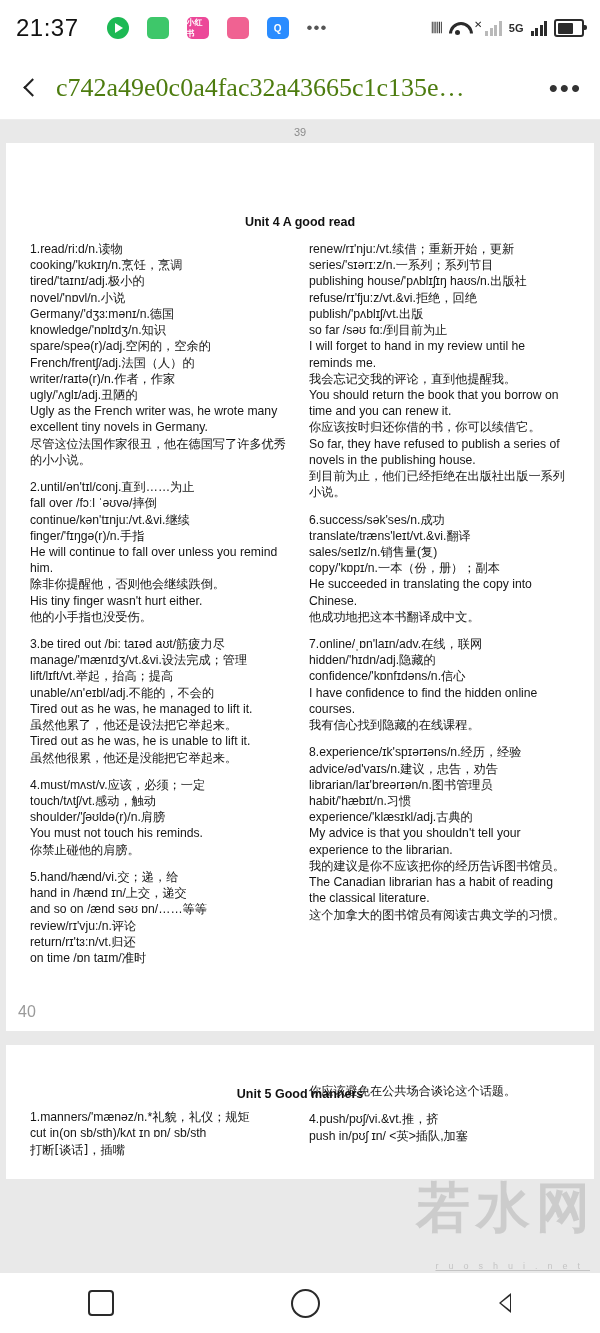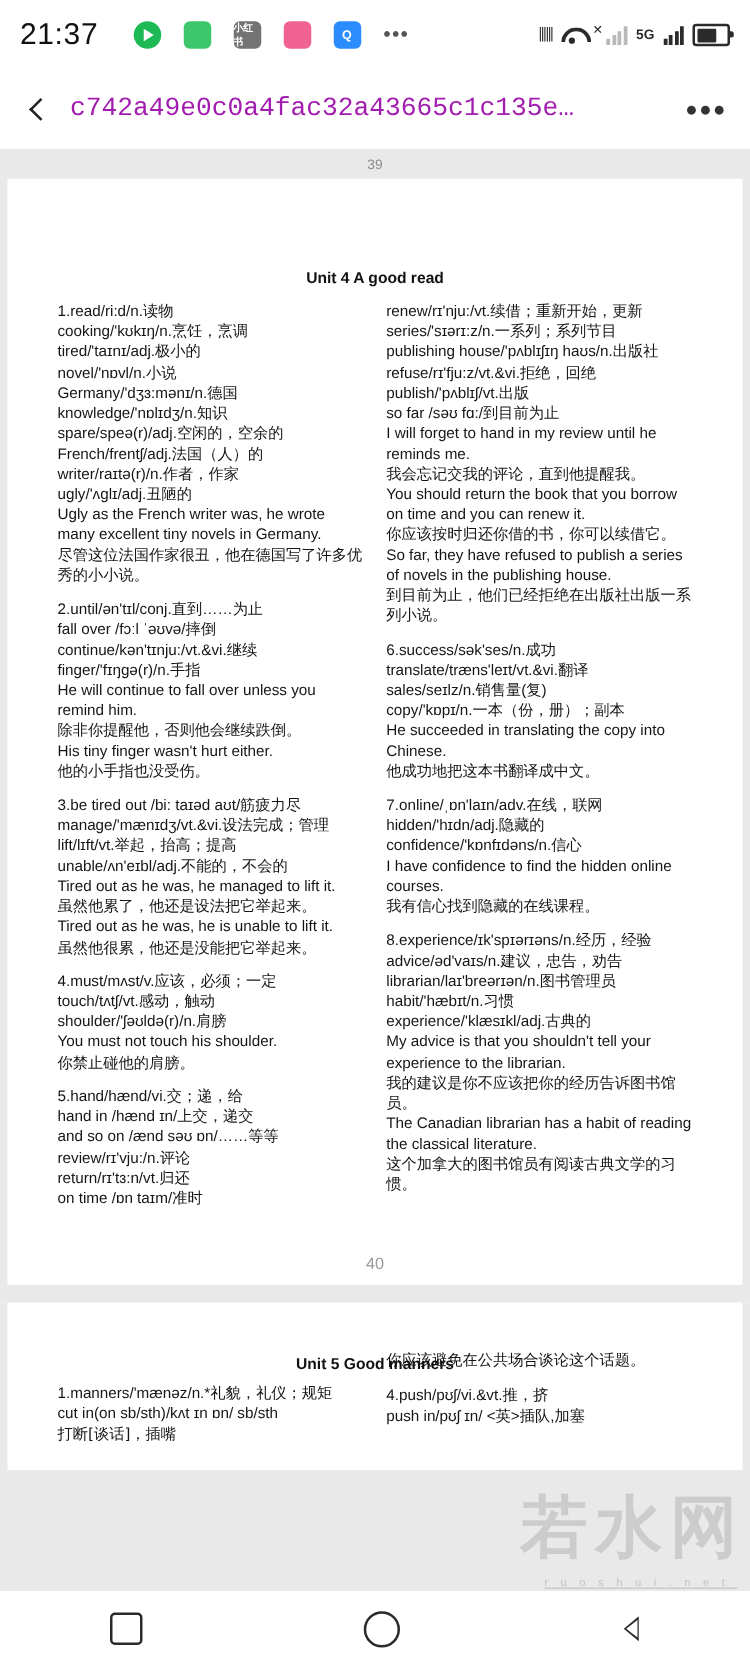--- a/index.html
+++ b/index.html
@@ -51,21 +51,21 @@
   .ic-play { background: #1db954; border-radius: 50%; width: 22px; height: 22px; position: relative; }
   .ic-play::after {
     content: "";
     position: absolute;
     left: 8px; top: 6px;
     border-left: 8px solid #fff;
     border-top: 5px solid transparent;
     border-bottom: 5px solid transparent;
   }
   .ic-green { background: #3ec76a; }
-  .ic-red { background: #737373; font-size: 8px; }
+  .ic-red { background: #ec4899; font-size: 8px; }
   .ic-pink { background: #f06292; }
   .ic-blue { background: #2a8cff; }
   .dots-small {
     color: #555;
     font-size: 17px;
     letter-spacing: 1px;
   }
   .stat-icons-right {
     display: flex;
     align-items: center;
@@ -158,26 +158,26 @@
     position: absolute;
     left: 8px; top: 6px;
     width: 11px; height: 11px;
     border-left: 2.5px solid #222;
     border-bottom: 2.5px solid #222;
     transform: rotate(45deg);
   }
   .appbar-title {
     flex: 1;
     margin-left: 12px;
-    font-size: 21px;
-    color: #a21caf;
+    font-size: 26px;
+    color: #4d7c0f;
     white-space: nowrap;
     overflow: hidden;
     text-overflow: ellipsis;
-    font-family: Liberation Mono, monospace;
+    font-family: Liberation Serif, serif;
   }
   .appbar-more {
     font-size: 26px;
     color: #333;
     letter-spacing: 2px;
     padding-left: 8px;
     cursor: pointer;
     line-height: 1;
   }
 
@@ -190,21 +190,21 @@
   }
   .page-sep-label {
     text-align: center;
     font-size: 11px;
     color: #8c8c8c;
     padding: 6px 0 5px;
     background: #e9e9e9;
   }
   .page {
     background: #ffffff;
-    padding: 0 28px;
+    padding: 0 12px;
     box-sizing: border-box;
     border-left: 6px solid #e9e9e9;
     border-right: 6px solid #e9e9e9;
   }
   .page-title {
     text-align: center;
     font-weight: bold;
     font-size: 12.5px;
     color: #111;
     padding: 72px 0 12px;
@@ -226,35 +226,34 @@
     font-size: 12.2px;
     line-height: 1.33;
     color: #151515;
     word-wrap: break-word;
   }
   .ln.zh {
     font-family: "DejaVu Sans", sans-serif;
     font-size: 12.2px;
   }
   .page-num {
-    text-align: center;
-    font-size: 13px;
+    font-size: 16px;
     color: #9a9a9a;
     padding: 16px 0 10px;
   }
   .gap {
     height: 14px;
     background: #e9e9e9;
   }
 
   
   .watermark {
     position: absolute;
     right: 4px;
-    bottom: 14px;
+    bottom: 28px;
     font-family: "DejaVu Sans", sans-serif;
     font-size: 54px;
     font-weight: bold;
     color: rgba(140,140,140,0.30);
     letter-spacing: 6px;
     pointer-events: none;
     white-space: nowrap;
   }
   .watermark-sub {
     position: absolute;
@@ -395,21 +394,21 @@
           <div class="ln">unable/ʌn'eɪbl/adj.不能的，不会的</div>
           <div class="ln">Tired out as he was, he managed to lift it.</div>
           <div class="ln zh">虽然他累了，他还是设法把它举起来。</div>
           <div class="ln">Tired out as he was, he is unable to lift it.</div>
           <div class="ln zh">虽然他很累，他还是没能把它举起来。</div>
         </div>
         <div class="entry">
           <div class="ln">4.must/mʌst/v.应该，必须；一定</div>
           <div class="ln">touch/tʌtʃ/vt.感动，触动</div>
           <div class="ln">shoulder/'ʃəʊldə(r)/n.肩膀</div>
-          <div class="ln">You must not touch his shoulder.</div>
+          <div class="ln">You must not touch his reminds.</div>
           <div class="ln zh">你禁止碰他的肩膀。</div>
         </div>
         <div class="entry">
           <div class="ln">5.hand/hænd/vi.交；递，给</div>
           <div class="ln">hand in /hænd ɪn/上交，递交</div>
           <div class="ln">and so on /ænd səʊ ɒn/……等等</div>
           <div class="ln">review/rɪ'vju:/n.评论</div>
           <div class="ln">return/rɪ'tɜ:n/vt.归还</div>
           <div class="ln">on time /ɒn taɪm/准时</div>
         </div>

